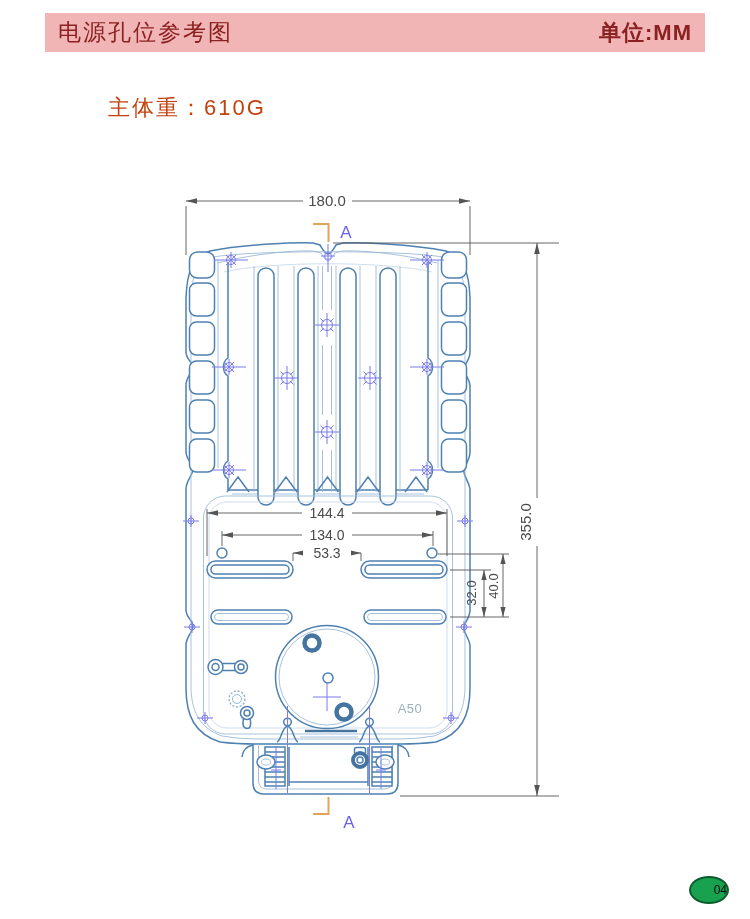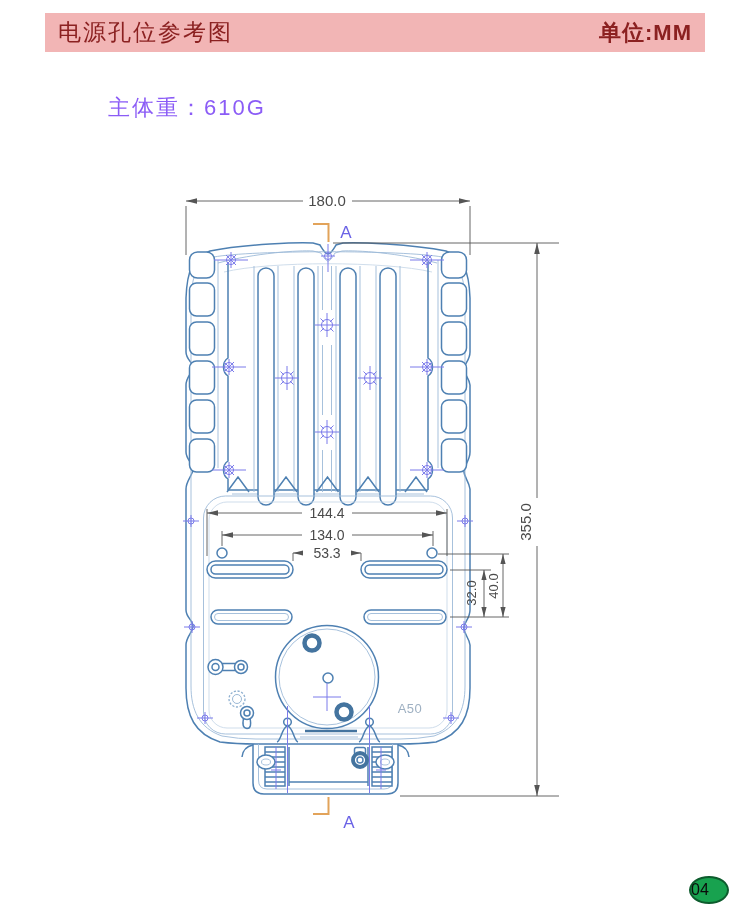--- a/index.html
+++ b/index.html
@@ -3,24 +3,24 @@
 <meta charset="utf-8">
 <style>
   html,body{margin:0;padding:0;background:#fff;}
   .page{position:relative;width:750px;height:919px;background:#ffffff;overflow:hidden;
         font-family:"Liberation Sans","DejaVu Sans",sans-serif;}
   .header-bar{position:absolute;left:45px;top:13px;width:660px;height:39px;
         background:#f2b5b5;color:#8b2121;display:flex;justify-content:space-between;
         align-items:center;padding:12px 13px;box-sizing:border-box;}
   .header-title{font-family:"Liberation Serif","DejaVu Serif",serif;font-size:23px;letter-spacing:2px;}
   .header-unit{font-size:22px;font-weight:bold;letter-spacing:1px;margin-left:24px;}
-  .weight-label{position:absolute;left:108px;top:93px;font-size:22px;color:#8b5cf6;letter-spacing:2px;}
+  .weight-label{position:absolute;left:108px;top:93px;font-size:22px;color:#c2410c;letter-spacing:2px;}
   .page-badge{position:absolute;left:689px;top:876px;width:40px;height:28px;border-radius:50%;
         background:#18a24f;border:2px solid #0d5c2d;box-sizing:border-box;display:flex;
-        align-items:center;justify-content:flex-start;font-size:16px;color:#0b0b0b;}
+        align-items:center;justify-content:flex-end;font-size:12px;color:#0b0b0b;}
   svg text{font-family:"Liberation Sans","DejaVu Sans",sans-serif;}
   .dimtxt{fill:#4a4a4a;}
   .ol{stroke:#4e80b2;fill:none;stroke-width:1.5;}
   .olf{stroke:#4e80b2;fill:#ffffff;stroke-width:1.5;}
   .ob{stroke:#44749f;fill:none;}
   .lt{stroke:#9dbad8;fill:none;stroke-width:0.9;}
   .lt2{stroke:#c3d4e6;fill:none;stroke-width:0.8;}
   .cl{stroke:#7b7bea;fill:none;stroke-width:1;}
   .dim{stroke:#555555;fill:none;stroke-width:0.9;}
   .arr{fill:#555555;stroke:none;}

